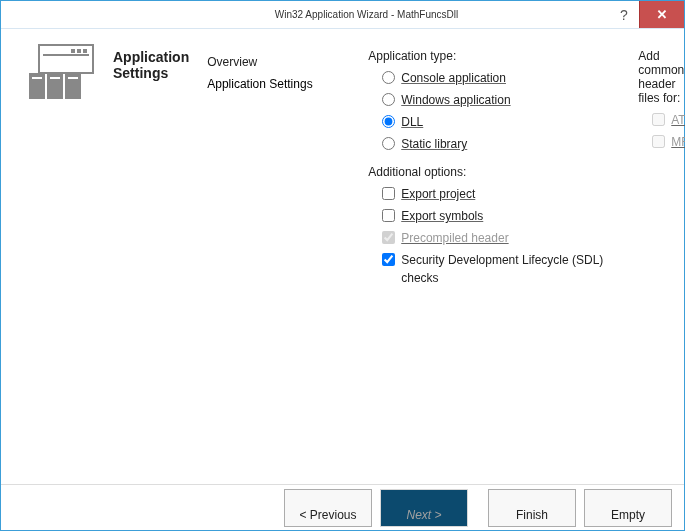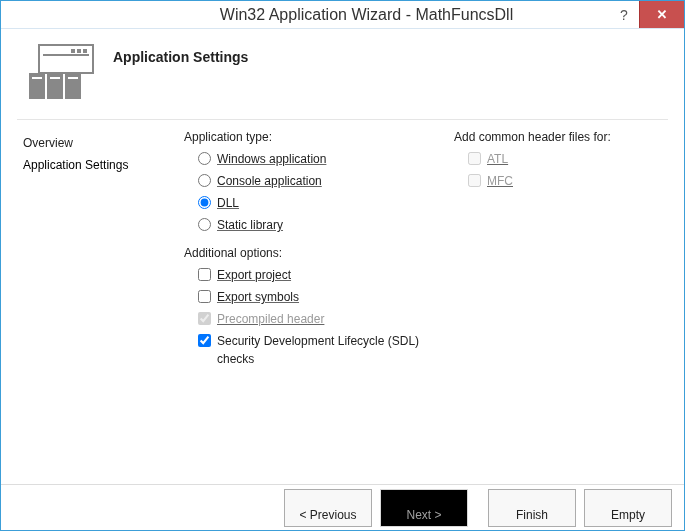--- a/index.html
+++ b/index.html
@@ -11,36 +11,36 @@
     display: flex; flex-direction: column;
     position: relative;
   }
   .titlebar {
     height: 28px;
     background: linear-gradient(#fff, #fff);
     border-bottom: 1px solid #d8e6f2;
     display: flex; align-items: center; justify-content: center;
     position: relative;
   }
-  .titlebar .title { color: #333; font-size: 16px; margin-left: 48px; }
+  .titlebar .title { color: #333; font-size: 10px; margin-left: 48px; }
   .titlebar .controls {
     position: absolute; right: 0; top: 0; height: 100%;
     display: flex; align-items: stretch;
   }
   .titlebar .ctrl {
     width: 45px; display: flex; align-items: center; justify-content: center;
     cursor: pointer;
   }
   .titlebar .ctrl.help { width: 30px; color: #555; font-size: 14px; }
   .titlebar .ctrl.close {
     background: #c8504f; color: #fff; font-size: 13px; font-weight: bold;
     border-left: 1px solid #a33;
   }
   .content {
-    flex: 1; display: flex; flex-direction: column;
+    flex: 1; display: flex; flex-direction: row;
     padding: 10px 12px 0 12px;
   }
   .header-area {
     display: flex; align-items: flex-start; gap: 16px;
     padding: 4px 0 18px 14px;
   }
   .header-icon { width: 70px; height: 58px; flex-shrink: 0; }
   .page-title { font-size: 14px; font-weight: bold; color: #222; padding-top: 6px; }
   .hr { height: 1px; background: #e5e5e5; margin: 0 4px; }
   .body-area {
@@ -79,21 +79,21 @@
     display: flex; justify-content: flex-end; align-items: center;
     gap: 8px; padding: 0 12px;
   }
   .btn {
     min-width: 88px; height: 23px;
     border: 1px solid #acacac; background: #f8f8f8;
     color: #222; cursor: pointer; font-size: 12px;
     padding: 18px 10px;
   }
   .btn:disabled, .btn.disabled {
-    color: #a0a0a0; border-color: #d8d8d8; background: #000000; cursor: default;
+    color: #a0a0a0; border-color: #d8d8d8; background: #0c4a6e; cursor: default; font-style: italic;
   }
   .btn.spacer-right { margin-right: 12px; }
 </style>
 </head>
 <body>
 
 <div class="window">
 
   <div class="titlebar">
     <span class="title">Win32 Application Wizard - MathFuncsDll</span>
@@ -131,25 +131,25 @@
         <div class="nav-item selected">Application Settings</div>
       </div>
 
       <div class="main">
         <div class="col left">
 
           <div class="group-label">Application type:</div>
 
           <div class="option-row">
             <input type="radio" name="apptype" style="">
+            <label class="u">Console application</label>
+          </div>
+          <div class="option-row">
+            <input type="radio" name="apptype" style="">
             <label class="u">Windows application</label>
-          </div>
-          <div class="option-row">
-            <input type="radio" name="apptype" style="">
-            <label class="u">Console application</label>
           </div>
           <div class="option-row">
             <input type="radio" name="apptype" checked="" style="">
             <label class="u">DLL</label>
           </div>
           <div class="option-row">
             <input type="radio" name="apptype" style="">
             <label class="u">Static library</label>
           </div>
 

